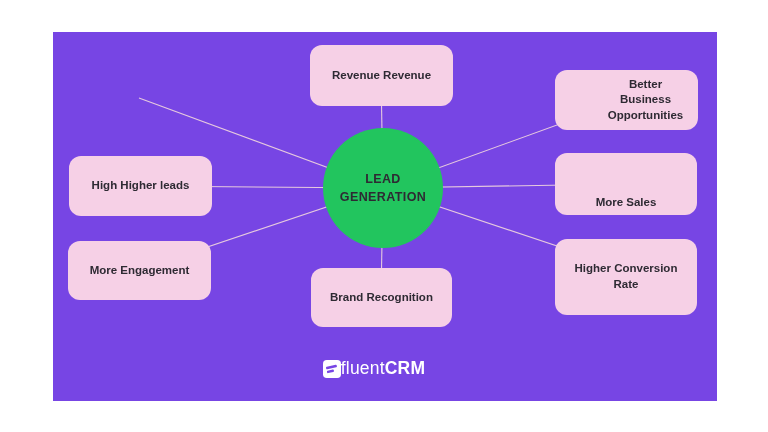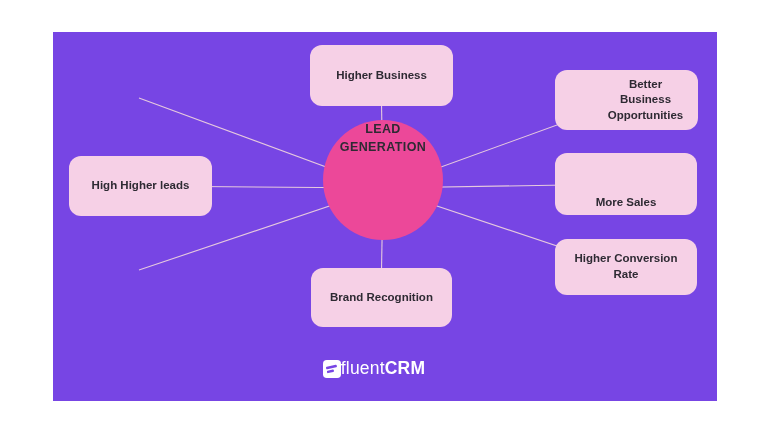--- a/index.html
+++ b/index.html
@@ -40,29 +40,30 @@
     line-height: 1.35;
     padding: 4px 10px;
   }
   .node-top-left      { left: 68px;  top: 68px;  width: 143px; height: 60px; }
   .node-mid-left      { left: 69px;  top: 156px; width: 143px; height: 60px; }
   .node-bottom-left   { left: 68px;  top: 241px; width: 143px; height: 59px; }
   .node-top-center    { left: 310px; top: 45px;  width: 143px; height: 61px; }
   .node-bottom-center { left: 311px; top: 268px; width: 141px; height: 59px; }
   .node-top-right     { left: 555px; top: 70px;  width: 143px; height: 60px; padding-left: 48px; }
   .node-mid-right     { left: 555px; top: 153px; width: 142px; height: 62px; align-items: flex-end; }
-  .node-bottom-right  { left: 555px; top: 239px; width: 142px; height: 56px; }
+  .node-bottom-right  { left: 555px; top: 239px; width: 142px; height: 76px; }
   .center-node {
     position: absolute;
     z-index: 3;
-    left: 323px; top: 120px;
+    left: 323px; top: 128px;
     width: 120px; height: 120px;
     border-radius: 50%;
-    background: #ec4899;
+    background: #22c55e;
     display: flex;
+    align-items: center;
     justify-content: center;
     text-align: center;
   }
   .center-label {
     width: 100px;
     color: #2e2a33;
     font-weight: bold;
     font-size: 12.5px;
     line-height: 1.45;
     letter-spacing: 0.4px;
@@ -107,23 +108,26 @@
       <line x1="383" y1="188" x2="626" y2="184"></line>
       <line x1="383" y1="188" x2="626" y2="269"></line>
     </g>
   </svg>
 
 
   <div class="node node-mid-left">
     <span>High Higher leads</span>
   </div>
 
+  <div class="node node-bottom-left">
+    <span>More Engagement</span>
+  </div>
 
   <div class="node node-top-center">
-    <span>Higher Business</span>
+    <span>Revenue Revenue</span>
   </div>
 
   <div class="node node-bottom-center">
     <span>Brand Recognition</span>
   </div>
 
   <div class="node node-top-right">
     <span>Better Business Opportunities</span>
   </div>
 

